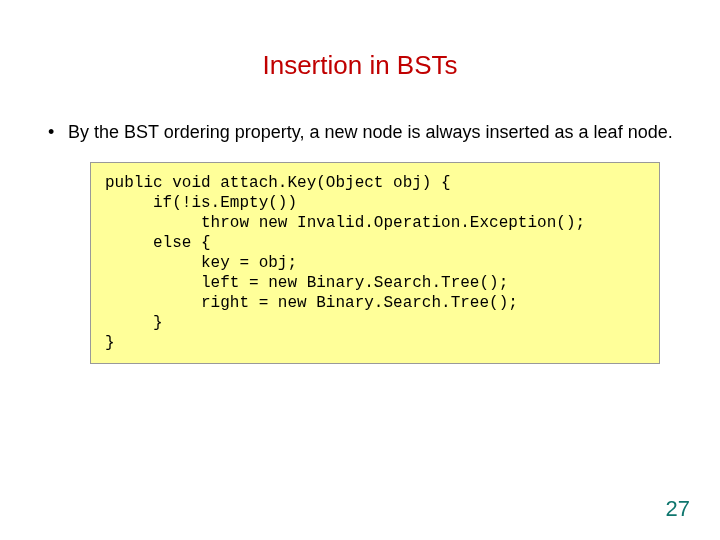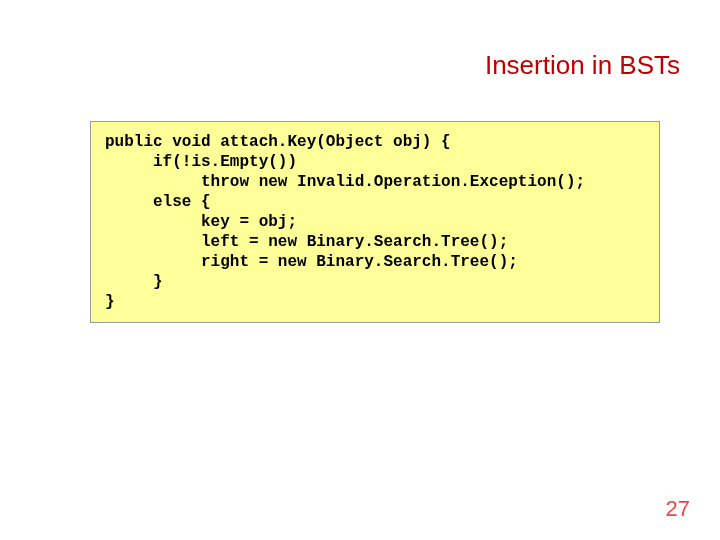--- a/index.html
+++ b/index.html
@@ -13,21 +13,21 @@
     overflow: hidden;
   }
   .slide {
     width: 720px;
     height: 540px;
     position: relative;
     box-sizing: border-box;
     padding: 30px 40px 20px 40px;
   }
   .title {
-    text-align: right;
+    text-align: center;
     color: #c00000;
     font-size: 26px;
     font-weight: normal;
     margin: 20px 0 40px 0;
   }
   .bullets {
     list-style: none;
     padding: 0;
     margin: 0 0 18px 0;
   }
@@ -46,40 +46,41 @@
     top: 0;
     color: #000;
   }
   .code-block {
     background: #ffff99;
     border: 1px solid #999;
     margin: 8px 20px 0 50px;
     padding: 10px 10px 10px 14px;
     font-family: "Courier New", Courier, monospace;
     font-size: 16px;
-    font-weight: bold;
+    font-weight: normal;
     line-height: 1.25;
     white-space: pre;
     color: #000;
   }
   .page-number {
     position: absolute;
     bottom: 18px;
     right: 30px;
     font-size: 22px;
-    color: #ef4444;
+    color: #0f766e;
   }
 </style>
 </head>
 <body>
 
 <div class="slide">
   <h1 class="title">Insertion in BSTs</h1>
 
   <ul class="bullets">
+    <li>By the BST ordering property, a new node is always inserted as a leaf node.</li>
   </ul>
 
   <div class="code-block">public void attach.Key(Object obj) {
      if(!is.Empty())
           throw new Invalid.Operation.Exception();
      else {
           key = obj;
           left = new Binary.Search.Tree();
           right = new Binary.Search.Tree();
      }

